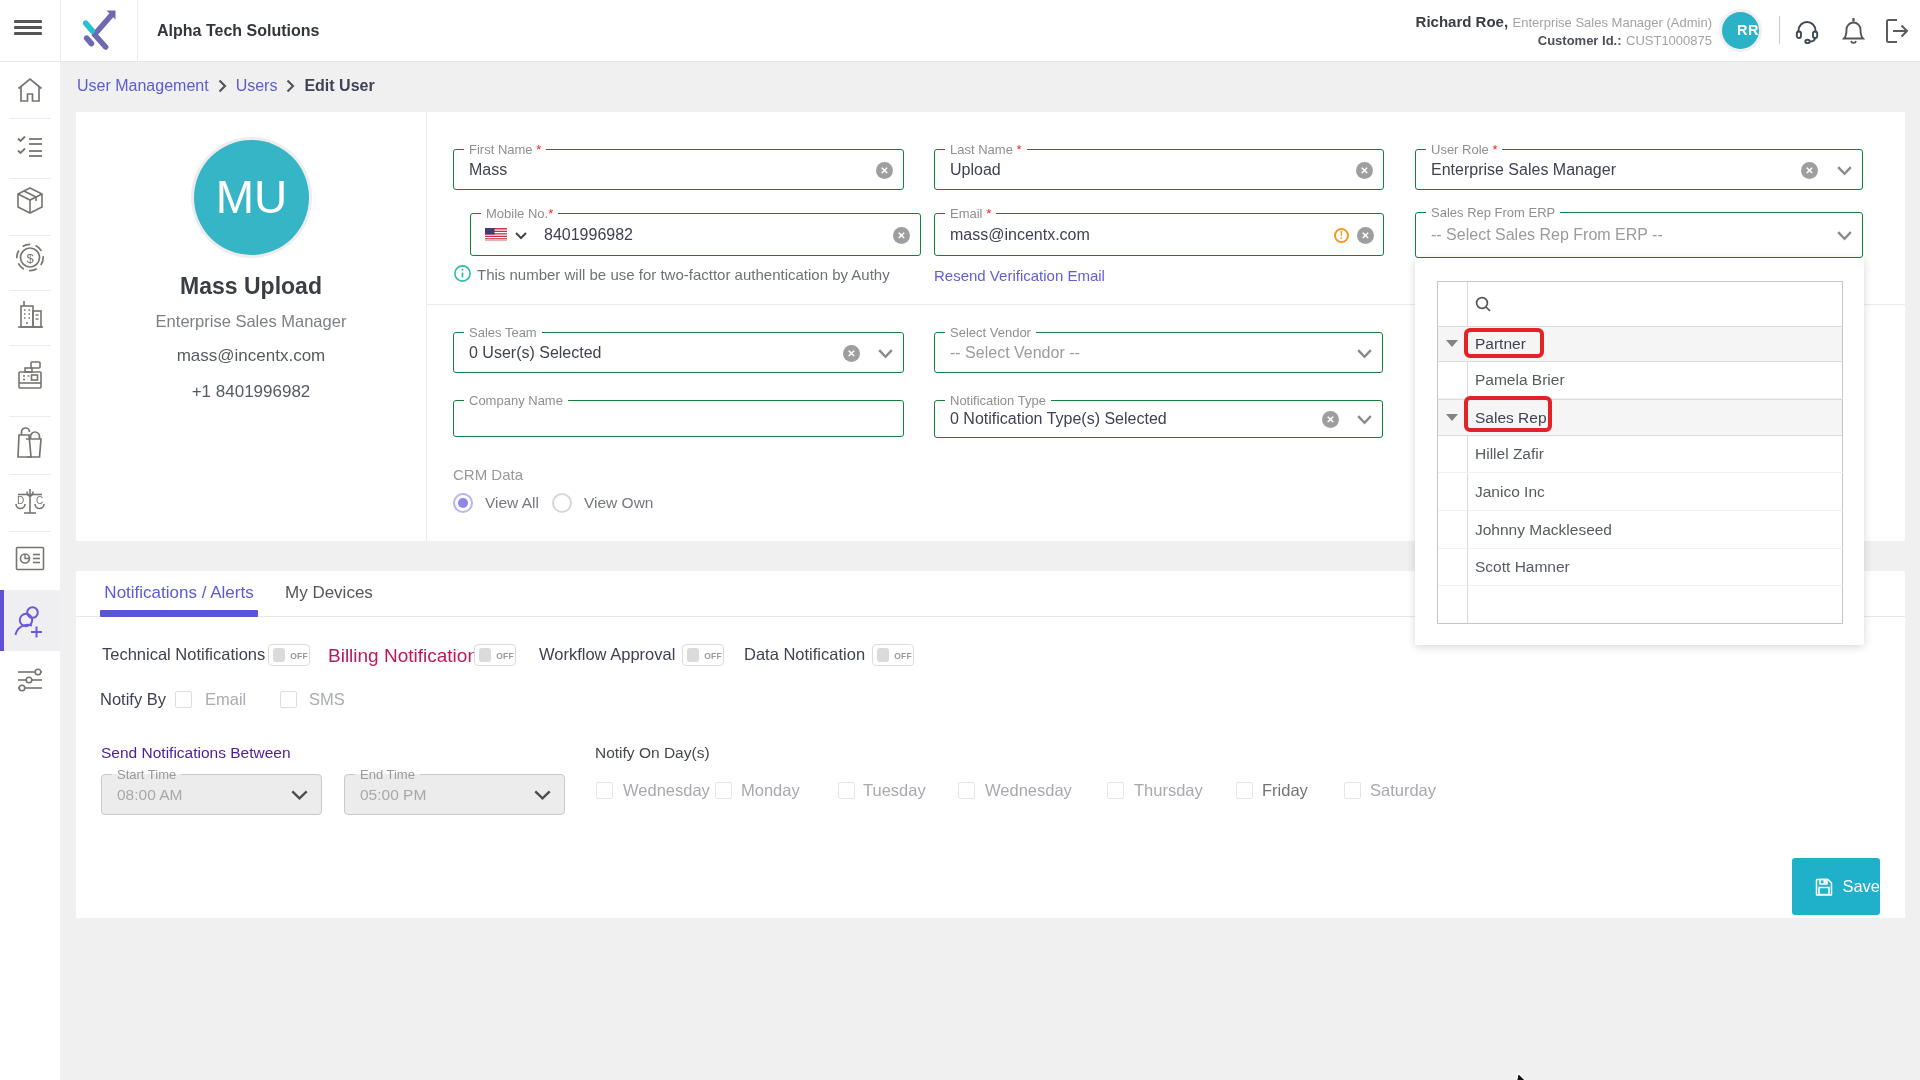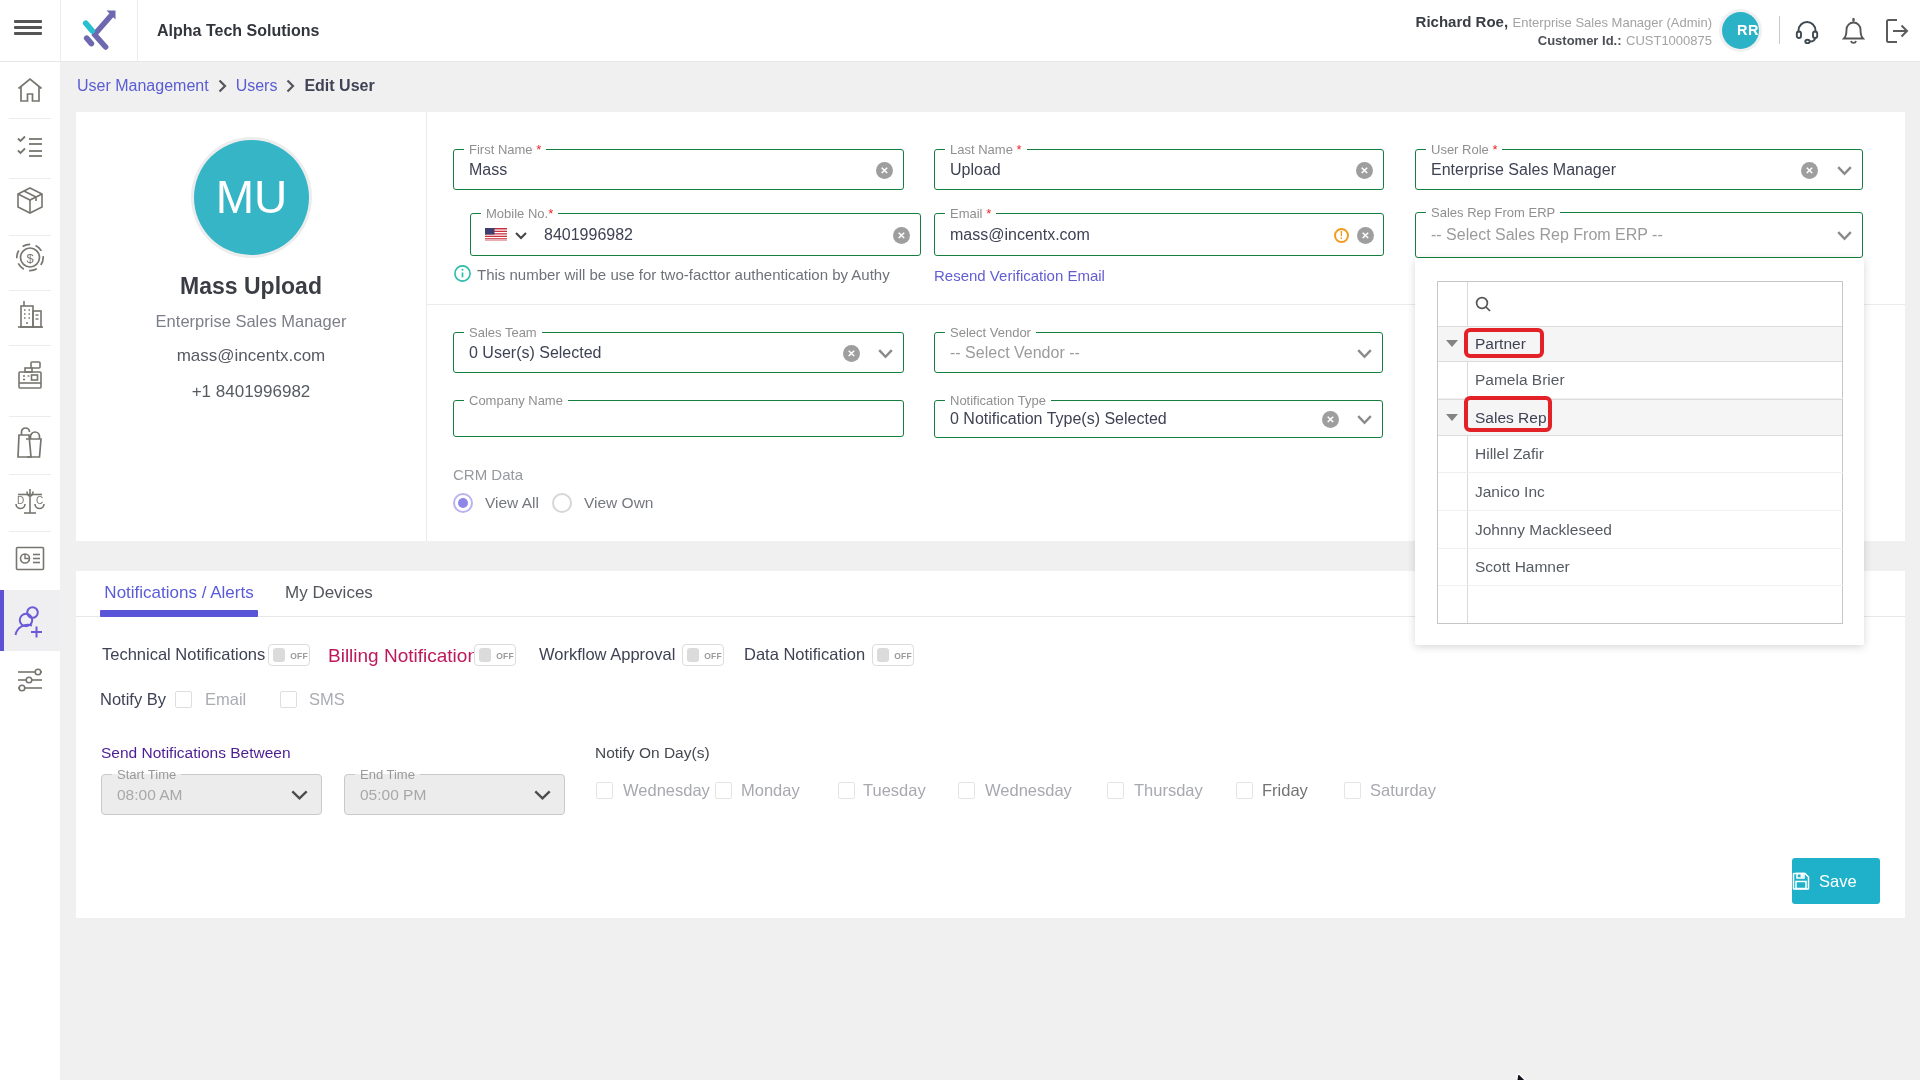--- a/index.html
+++ b/index.html
@@ -38,21 +38,21 @@
 .redbox{position:absolute;border:4px solid #e32227;border-radius:6px}
 
 .tog{position:absolute;width:42px;height:22px;border:1px solid #dcdcdc;border-radius:4px;background:#fff}
 .tog .knob{position:absolute;left:4px;top:3px;width:12px;height:14px;background:#dbdbdb;border-radius:3px}
 .tog .off{position:absolute;left:21px;top:0;width:18px;text-align:center;height:22px;line-height:22px;font-size:8.5px;font-weight:bold;color:#9a9a9a;letter-spacing:.2px}
 .cb{position:absolute;width:17px;height:17px;border:1px solid #dedede;border-radius:2px;background:#fff}
 .lab{position:absolute;white-space:nowrap}
 
 .tfld{position:absolute;background:#ececec;border:1px solid #c9c9c9;border-radius:4px}
 .tfld .lb{position:absolute;top:-8px;left:10px;padding:0 5px;font-size:13px;color:#9a9a9a;line-height:15px;background:linear-gradient(to bottom,#ffffff 50%,#ececec 50%)}
-.savebtn{position:absolute;left:1792px;top:858px;width:88px;height:46px;background:#1fb1c9;border-radius:3px;color:#fff;display:flex;align-items:center;justify-content:flex-start;font-size:16.5px}
+.savebtn{position:absolute;left:1792px;top:858px;width:88px;height:57px;background:#1fb1c9;border-radius:3px;color:#fff;display:flex;align-items:center;justify-content:flex-end;font-size:16.5px}
 </style>
 </head>
 <body>
 <div class="page">
 
 <div class="hdr"></div>
 <div class="abs ham" style="left:14px;top:20px;width:28px">
   <span></span>
       <span></span>
       <span style="margin-bottom:0"></span>

